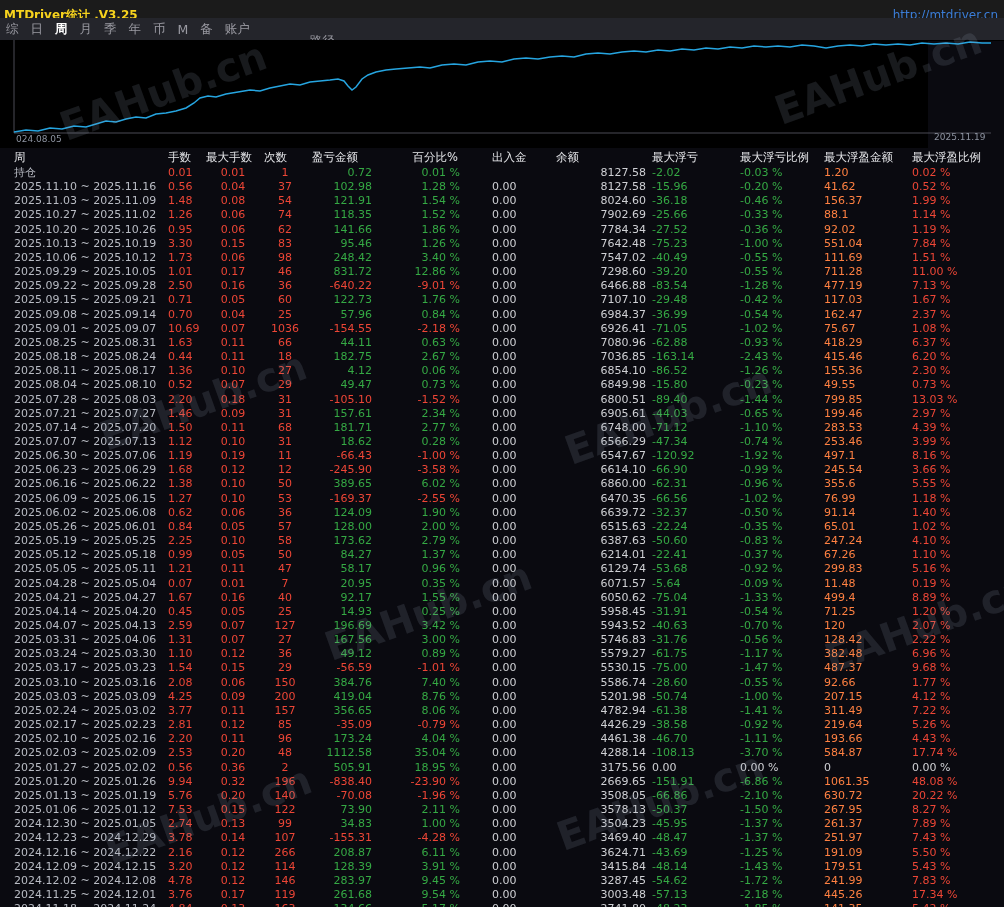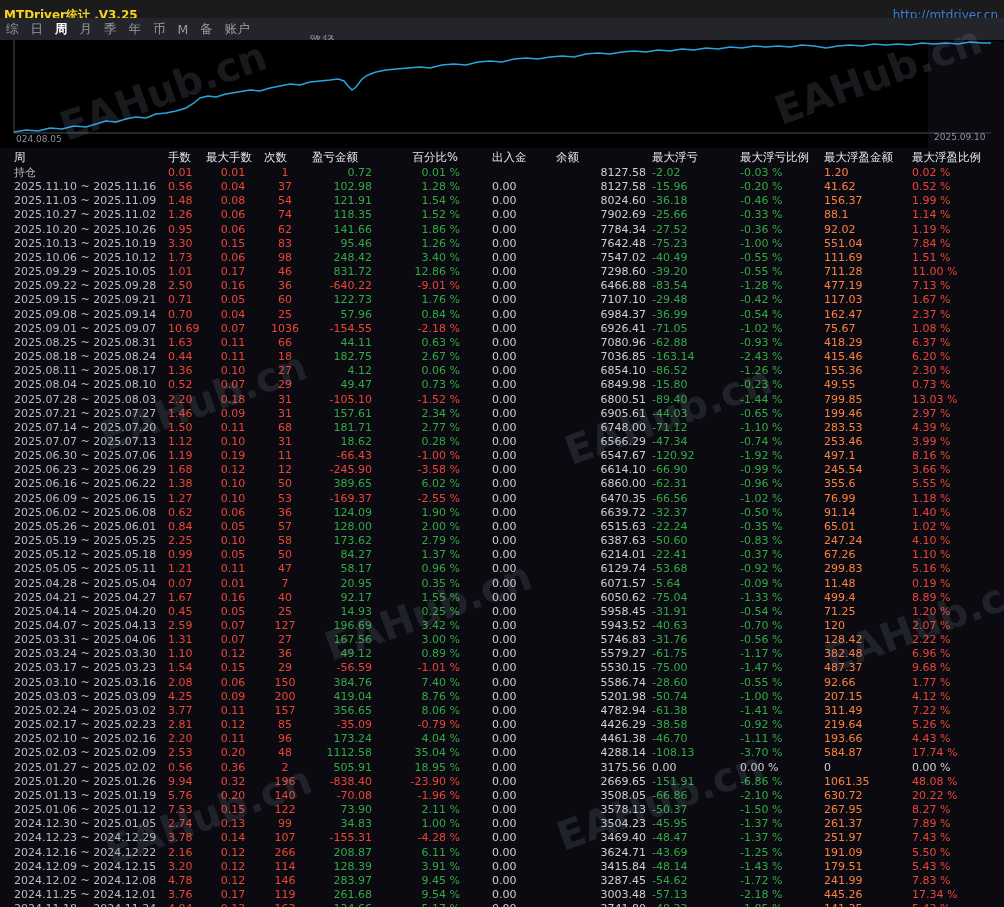--- a/index.html
+++ b/index.html
@@ -66,21 +66,21 @@
       <span class="mitem path-item">路径</span>
     </div>
 
   <div id="chartwrap">
     <svg width="1004" height="108" viewBox="0 0 1004 108">
       <line x1="14" y1="0" x2="14" y2="93" stroke="#4a4a55" stroke-width="1"></line>
       <line x1="14" y1="93" x2="991" y2="93" stroke="#4a4a55" stroke-width="1"></line>
       <polyline fill="none" stroke-width="1.5" points="14,92 26,90 38,91 50,88 62,89 74,86 86,87 96,84 106,81 116,82 126,79 136,77 146,78 156,74 166,73 176,71 186,68 194,63 200,58 208,56 216,57 226,54 238,52 250,50 260,51 270,48 280,46 290,44 300,45 310,42 320,41 330,40 338,39 344,41 348,46 352,50 356,47 362,39 368,35 376,32 386,30 396,29 408,28 420,27 430,28 442,25 454,24 466,25 478,22 490,21 502,22 514,19 526,18 538,19 550,17 562,16 574,17 586,14 598,13 610,14 622,12 634,11 646,12 658,10 670,11 682,9 694,10 706,8 718,9 730,7 742,8 754,6 766,7 778,6 790,7 802,5 814,6 826,8 838,6 850,5 862,6 874,4 886,5 898,4 910,5 922,3 934,4 946,3 958,4 970,2 982,3 991,3" stroke="#26a5e0"></polyline>
     </svg>
     <span class="axis-label" id="axis-label-start">024.08.05</span>
-    <span class="axis-label" id="axis-label-end">2025.09.10</span>
+    <span class="axis-label" id="axis-label-end">2025.11.19</span>
   </div>
 
   <div class="wm" style="left:55px;top:68px;">EAHub.cn</div>
   <div class="wm" style="left:770px;top:52px;">EAHub.cn</div>
   <div class="wm" style="left:95px;top:378px;">EAHub.cn</div>
   <div class="wm" style="left:560px;top:392px;">EAHub.cn</div>
   <div class="wm" style="left:320px;top:588px;">EAHub.cn</div>
   <div class="wm" style="left:820px;top:600px;">EAHub.cn</div>
   <div class="wm" style="left:100px;top:792px;">EAHub.cn</div>
   <div class="wm" style="left:552px;top:778px;">EAHub.cn</div>

